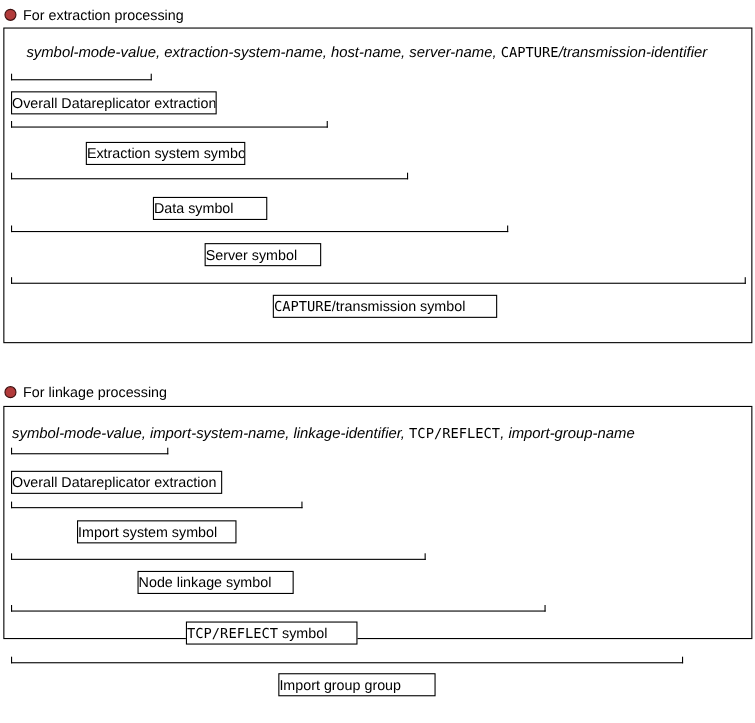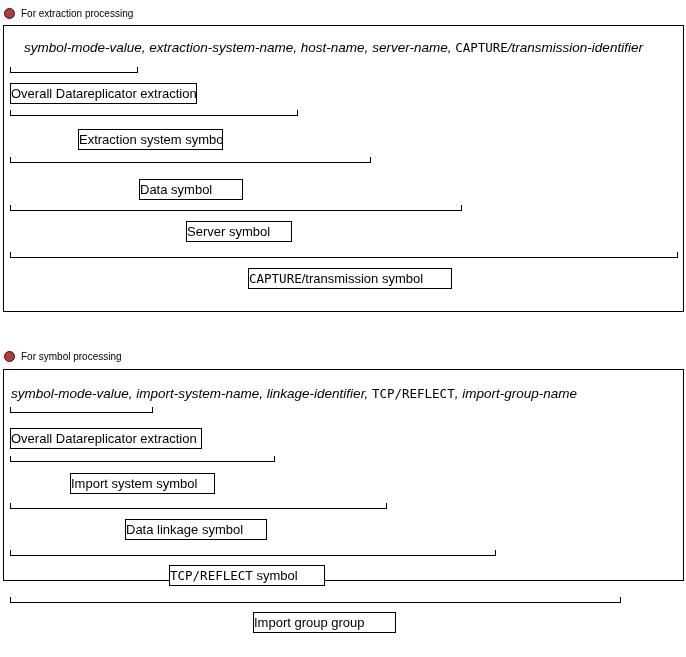--- a/index.html
+++ b/index.html
@@ -23,21 +23,21 @@
   }
   .bullet {
     display: inline-block;
     width: 11px;
     height: 11px;
     border-radius: 50%;
     background: #b23b3b;
     border: 1px solid #3c0f0f;
   }
   .title-text {
-    font-size: 10px;
+    font-size: 13px;
     color: #000000;
     white-space: pre;
   }
   .diagram-box {
     position: absolute;
     left: 3px;
     width: 681px;
     border: 1px solid #000000;
     background: #ffffff;
   }
@@ -98,34 +98,34 @@
 
     <div class="bracket" style="left:6px; top:179px; width:452px"></div>
     <div class="labelbox" style="left:182px; top:195px; width:106px"><span class="mono"></span><span>Server symbol</span></div>
 
     <div class="bracket" style="left:6px; top:226px; width:668px"></div>
     <div class="labelbox" style="left:244px; top:242px; width:204px"><span class="mono">CAPTURE</span><span>/transmission symbol</span></div>
   </div>
 
   <div class="section-heading" style="top:349px">
     <span class="bullet"></span>
-    <span class="title-text">For symbol processing</span>
+    <span class="title-text">For linkage processing</span>
   </div>
 
   <div class="diagram-box" style="top:369px; height:212px">
     <div class="syntax-line" style="left:7px; top:16px"><span class="it">symbol-mode-value, import-system-name, linkage-identifier, </span><span class="mono">TCP/REFLECT</span><span class="it">, import-group-name</span></div>
 
     <div class="bracket" style="left:6px; top:37px; width:143px"></div>
     <div class="labelbox" style="left:6px; top:58px; width:192px"><span class="mono"></span><span>Overall Datareplicator extraction</span></div>
 
     <div class="bracket" style="left:6px; top:86px; width:265px"></div>
     <div class="labelbox" style="left:66px; top:103px; width:145px"><span class="mono"></span><span>Import system symbol</span></div>
 
     <div class="bracket" style="left:6px; top:133px; width:377px"></div>
-    <div class="labelbox" style="left:121px; top:149px; width:142px"><span class="mono"></span><span>Data linkage symbol</span></div>
+    <div class="labelbox" style="left:121px; top:149px; width:142px"><span class="mono"></span><span>Node linkage symbol</span></div>
 
     <div class="bracket" style="left:6px; top:180px; width:486px"></div>
     <div class="labelbox" style="left:165px; top:195px; width:156px"><span class="mono">TCP/REFLECT</span><span> symbol</span></div>
 
     <div class="bracket" style="left:6px; top:227px; width:611px"></div>
     <div class="labelbox" style="left:249px; top:242px; width:143px"><span class="mono"></span><span>Import group group</span></div>
   </div>
 
 </div>
 

